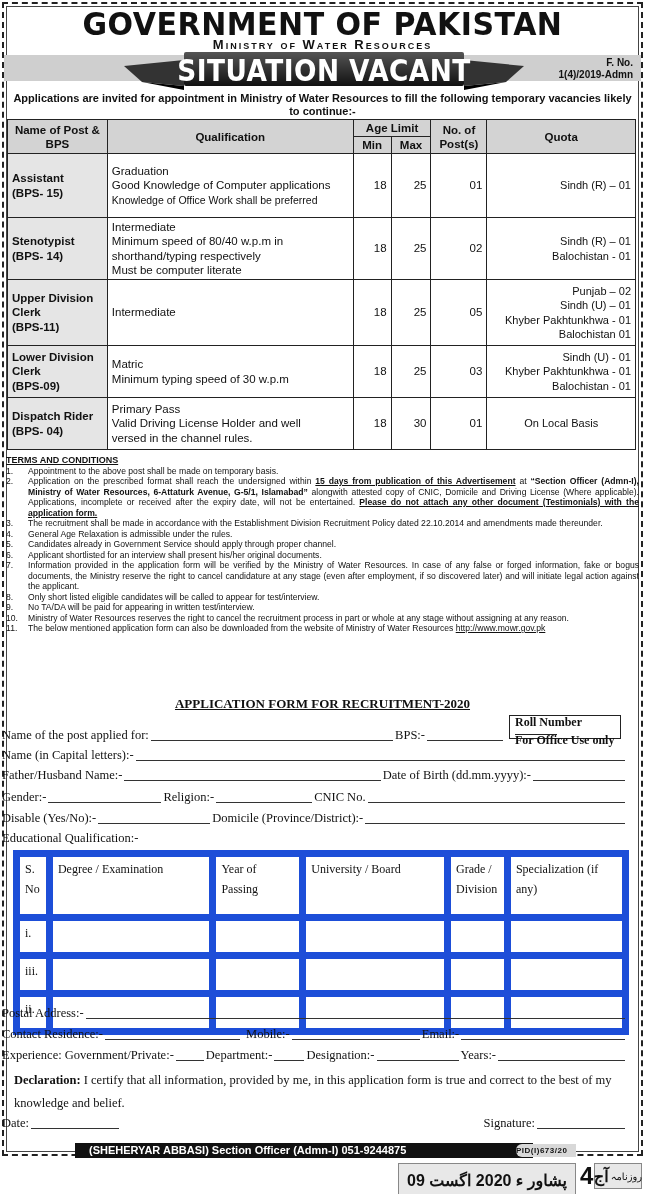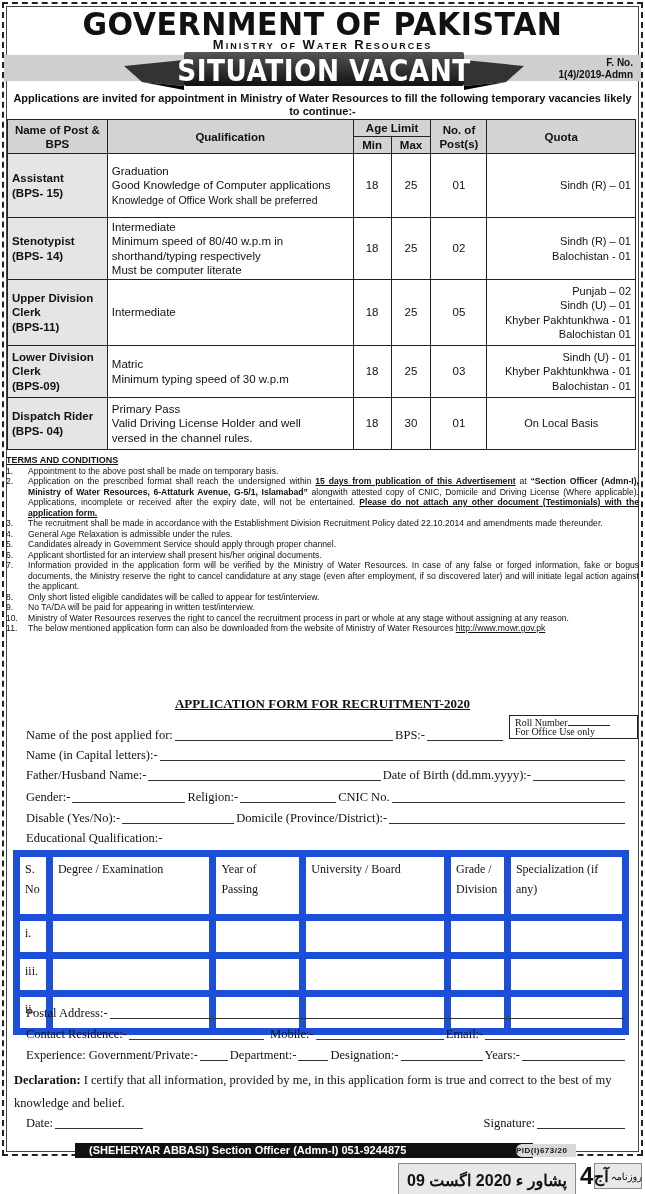--- a/index.html
+++ b/index.html
@@ -11,35 +11,35 @@
   .band { position: absolute; top: 55px; left: 4px; right: 4px; height: 26px; background: #cfcfcf; }
   .ribbon { position: absolute; top: 52px; left: 124px; width: 400px; height: 38px; }
   .ribbon-body { position: absolute; left: 60px; right: 60px; top: 0; bottom: 4px; background: linear-gradient(#555, #111); border-radius: 2px; }
   .ribbon-text { position: absolute; left: 0; right: 0; top: 1px; text-align: center; font-size: 30px; font-weight: 900; color: #fff; letter-spacing: 0.5px; font-family: "DejaVu Sans", sans-serif; transform: scaleX(0.88); }
   .fno { position: absolute; top: 57px; right: 12px; text-align: right; font-family: Liberation Sans, sans-serif; font-size: 10px; font-weight: bold; line-height: 12px; }
   .intro { position: absolute; top: 92px; left: 12px; right: 12px; text-align: center; font-size: 11px; font-weight: bold; line-height: 13px; }
   table.vac { position: absolute; top: 119px; left: 7px; width: 629px; border-collapse: collapse; font-size: 11.5px; }
   table.vac th { background: #d3d3d3; border: 1px solid #222; font-weight: bold; padding: 1px 3px; line-height: 14px; }
   table.vac td { border: 1px solid #222; padding: 1px 4px; line-height: 14.5px; vertical-align: middle; }
   td.post { background: #e5e5e5; font-weight: bold; }
-  td.num { text-align: center; }
+  td.num { text-align: right; }
   td.quota { text-align: right; font-size: 11px; }
   td.quota.center { text-align: center; }
   .terms { position: absolute; top: 455px; left: 6px; right: 6px; font-size: 8.6px; line-height: 10.5px; }
   .terms-title { font-weight: bold; text-decoration: underline; font-size: 9px; }
   .terms ol { list-style: none; }
   .terms li { display: flex; text-align: justify; }
   .terms li .n { width: 22px; flex: none; }
   .terms li .t { flex: 1; }
   .u { text-decoration: underline; font-weight: bold; }
   .b { font-weight: bold; }
   .form { font-family: "Liberation Serif", serif; font-size: 12.5px; }
   .form-title { position: absolute; top: 696px; left: 0; right: 0; text-align: center; font-weight: bold; text-decoration: underline; font-size: 13px; }
-  .roll { position: absolute; top: 715px; left: 509px; width: 129px; height: 24px; border: 1.5px solid #222; font-size: 10px; font-weight: normal; padding: 2px 5px; line-height: 9px; }
-  .fline { position: absolute; left: 26px; right: 18px; display: flex; align-items: flex-end; white-space: nowrap; height: 16px; }
+  .roll { position: absolute; top: 715px; left: 509px; width: 112px; height: 24px; border: 1.5px solid #222; font-size: 12px; font-weight: bold; padding: 2px 5px; line-height: 9px; }
+  .fline { position: absolute; left: 2px; right: 18px; display: flex; align-items: flex-end; white-space: nowrap; height: 16px; }
   .fline .blank { border-bottom: 1px solid #333; flex: 1; margin: 0 2px 2px 2px; }
   .fline .fixed { border-bottom: 1px solid #333; margin: 0 2px 2px 2px; }
   table.edu { position: absolute; top: 850px; left: 13px; width: 616px; border-collapse: collapse; font-family: "Liberation Serif", serif; font-size: 12px; }
   table.edu td { border: 7px solid #1d4ed8; vertical-align: top; padding: 2px 5px; line-height: 20px; }
   .footer-bar { position: absolute; top: 1143px; left: 75px; width: 458px; height: 15px; background: #111; color: #fff; font-size: 11px; font-weight: bold; padding-left: 14px; line-height: 15px; }
   .pid { position: absolute; top: 1144px; left: 516px; width: 60px; height: 13px; background: #d8d8d8; border-radius: 6px 0 0 6px; font-size: 8px; font-weight: bold; line-height: 13px; letter-spacing: 0.5px; }
   .dateline { position: absolute; top: 1163px; left: 398px; width: 178px; height: 34px; border: 1px solid #888; background: #e8e8e8; font-size: 16px; font-weight: bold; display: flex; align-items: center; justify-content: center; gap: 6px; direction: ltr; }
   .pagenum { position: absolute; top: 1162px; left: 580px; font-size: 24px; font-weight: 900; }
   .paper { position: absolute; top: 1163px; left: 594px; width: 48px; height: 26px; border: 1px solid #888; background: #e8e8e8; font-size: 10px; display: flex; align-items: center; justify-content: center; gap: 2px; }
   .paper .logo { font-size: 16px; font-weight: 900; }

